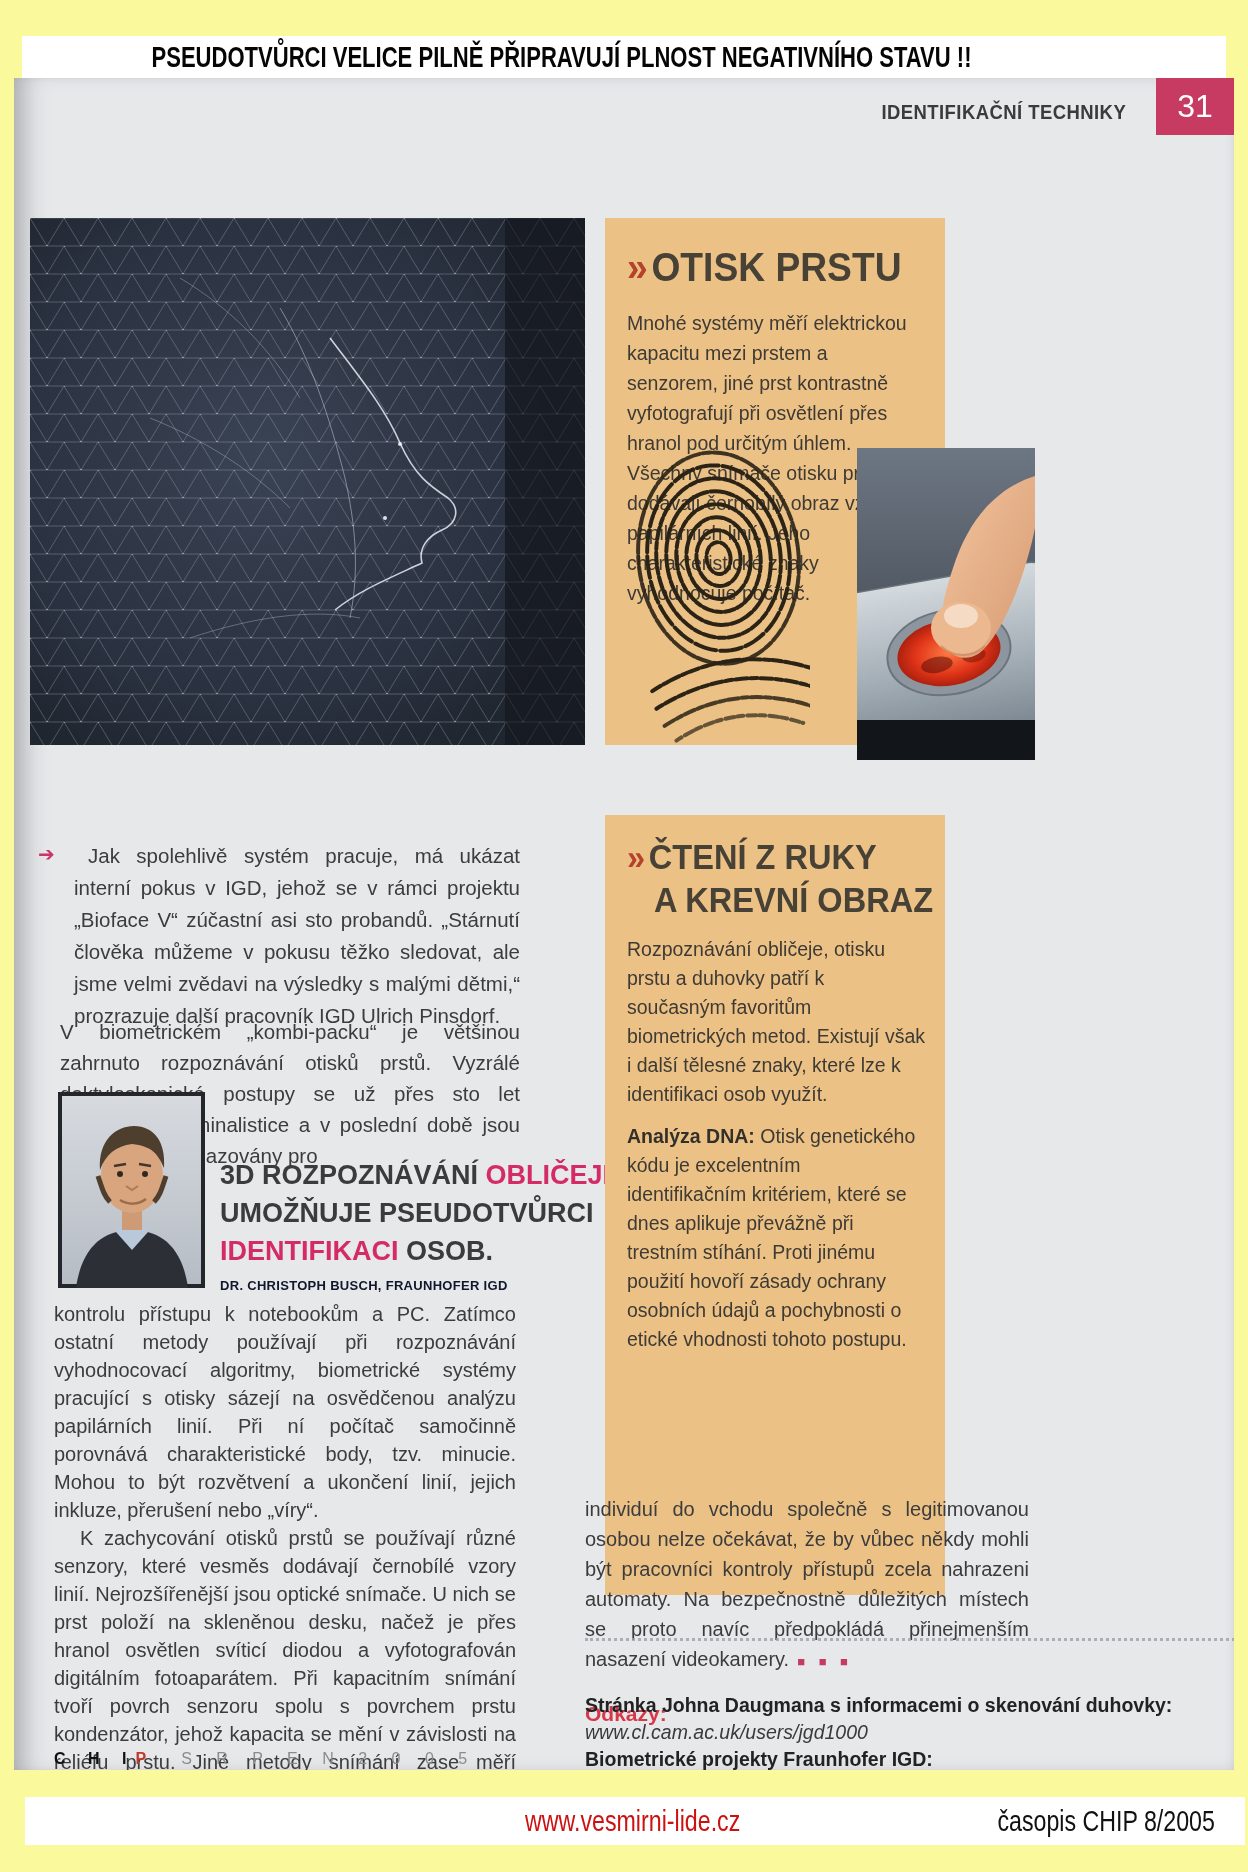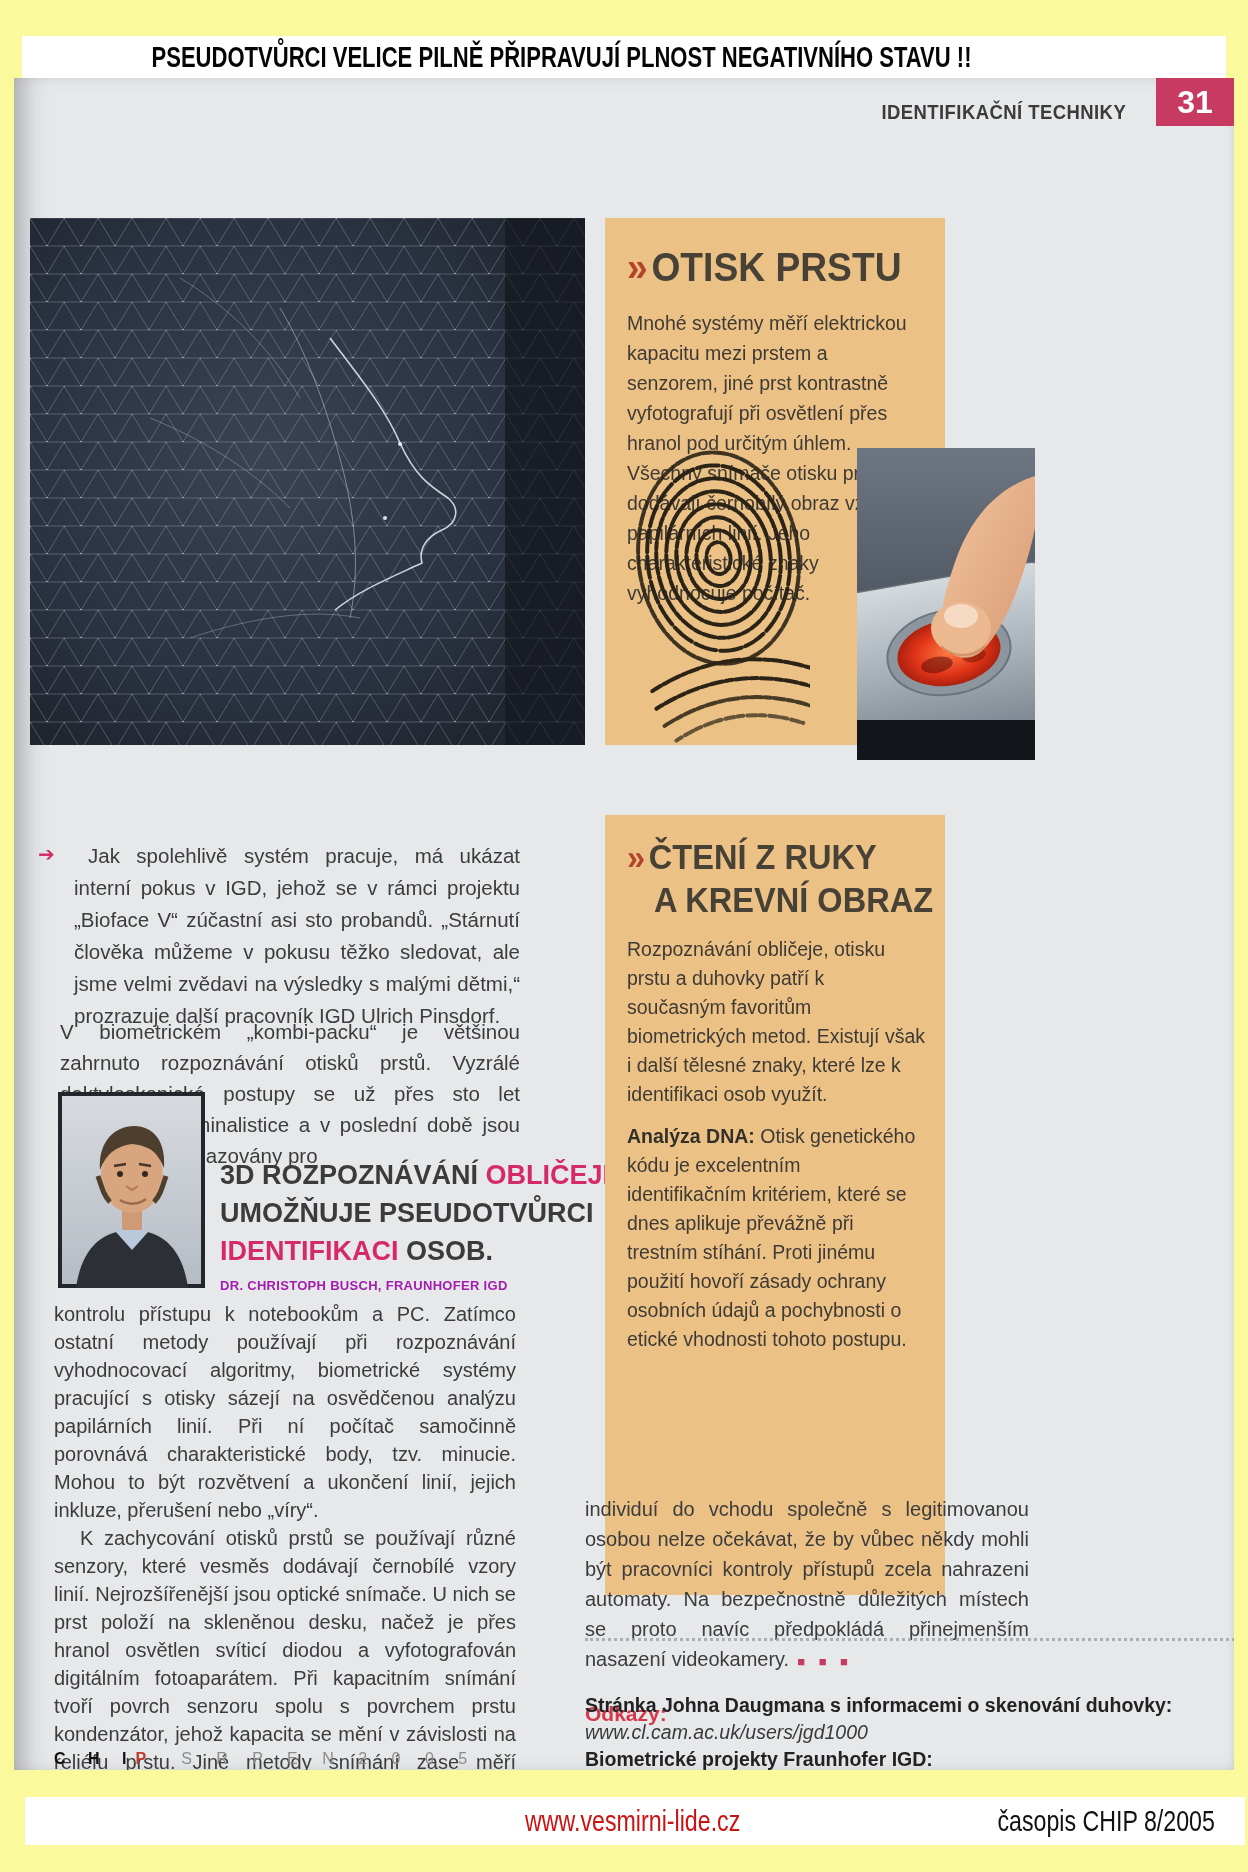--- a/index.html
+++ b/index.html
@@ -21,23 +21,23 @@
     display:inline-block;transform:scaleX(0.76);transform-origin:center;
     letter-spacing:0px;
   }
   
   .page{
     left:14px;top:78px;width:1220px;height:1692px;
     background:#e7e8ea;overflow:hidden;
     box-shadow:inset 22px 0 26px -14px rgba(40,40,50,.35), inset -4px 0 8px -4px rgba(120,120,130,.25);
   }
   .page-badge{
-    right:0;top:0;width:78px;height:48px;background:#c73b62;
+    right:0;top:0;width:78px;height:57px;background:#c73b62;
     display:flex;align-items:center;justify-content:center;
-    color:#fff;font-size:32px;font-weight:700;margin-left:39px;
+    color:#fff;font-size:32px;font-weight:400;margin-left:39px;
   }
   .section-label{
     top:22px;right:108px;color:#3b3b3b;font-weight:700;font-size:21px;
     transform:scaleX(0.88);transform-origin:right center;white-space:nowrap;
     letter-spacing:.5px;
   }
   
   .face-image{left:16px;top:140px;width:555px;height:527px;}
   .tan-panel{background:#ecc186;}
   .panel1{left:591px;top:140px;width:340px;height:527px;}
@@ -56,21 +56,21 @@
   
   .lead-par{left:24px;top:762px;width:482px;display:flex;}
   .lead-arrow{color:#cc3366;font-size:20px;width:36px;flex:none;padding-top:2px;}
   .lead-text{flex:1;color:#3c3c3c;font-size:20.5px;line-height:32px;text-indent:14px;text-align:justify;}
   .subhead{left:46px;top:904px;color:#d42a66;font-weight:700;font-size:21px;letter-spacing:.2px;}
   .par1{left:46px;top:938px;width:460px;color:#3c3c3c;font-size:20.5px;line-height:31px;text-align:justify;}
   .portrait{left:44px;top:1014px;width:147px;height:196px;}
   .pullquote{left:206px;top:1078px;width:310px;}
   .pq-line{font-size:27px;line-height:38px;font-weight:700;color:#3b3b3b;white-space:nowrap;}
   .pq-accent{color:#d42a66;}
-  .pq-byline{margin-top:8px;font-size:13px;font-weight:700;color:#a21caf;letter-spacing:.3px;}
+  .pq-byline{margin-top:8px;font-size:13px;font-weight:700;color:#0f172a;letter-spacing:.3px;}
   .body-col{left:40px;top:1222px;width:462px;color:#3c3c3c;font-size:20px;line-height:28px;text-align:justify;}
   .body-col p{margin:0;}
   .body-col p.ind{text-indent:26px;}
   .chip-footer{left:40px;top:1672px;font-size:16px;font-weight:700;color:#111;white-space:nowrap;}
   .chip-black{letter-spacing:9px;color:#111;}
   .chip-p{letter-spacing:9px;color:#c0392b;}
   .chip-issue{letter-spacing:10px;color:#8b8b8b;margin-left:26px;font-weight:400;}
   
   .panel2{left:591px;top:737px;width:340px;height:780px;overflow:hidden;}
   .panel2-inner{padding:20px 20px 0 22px;}

